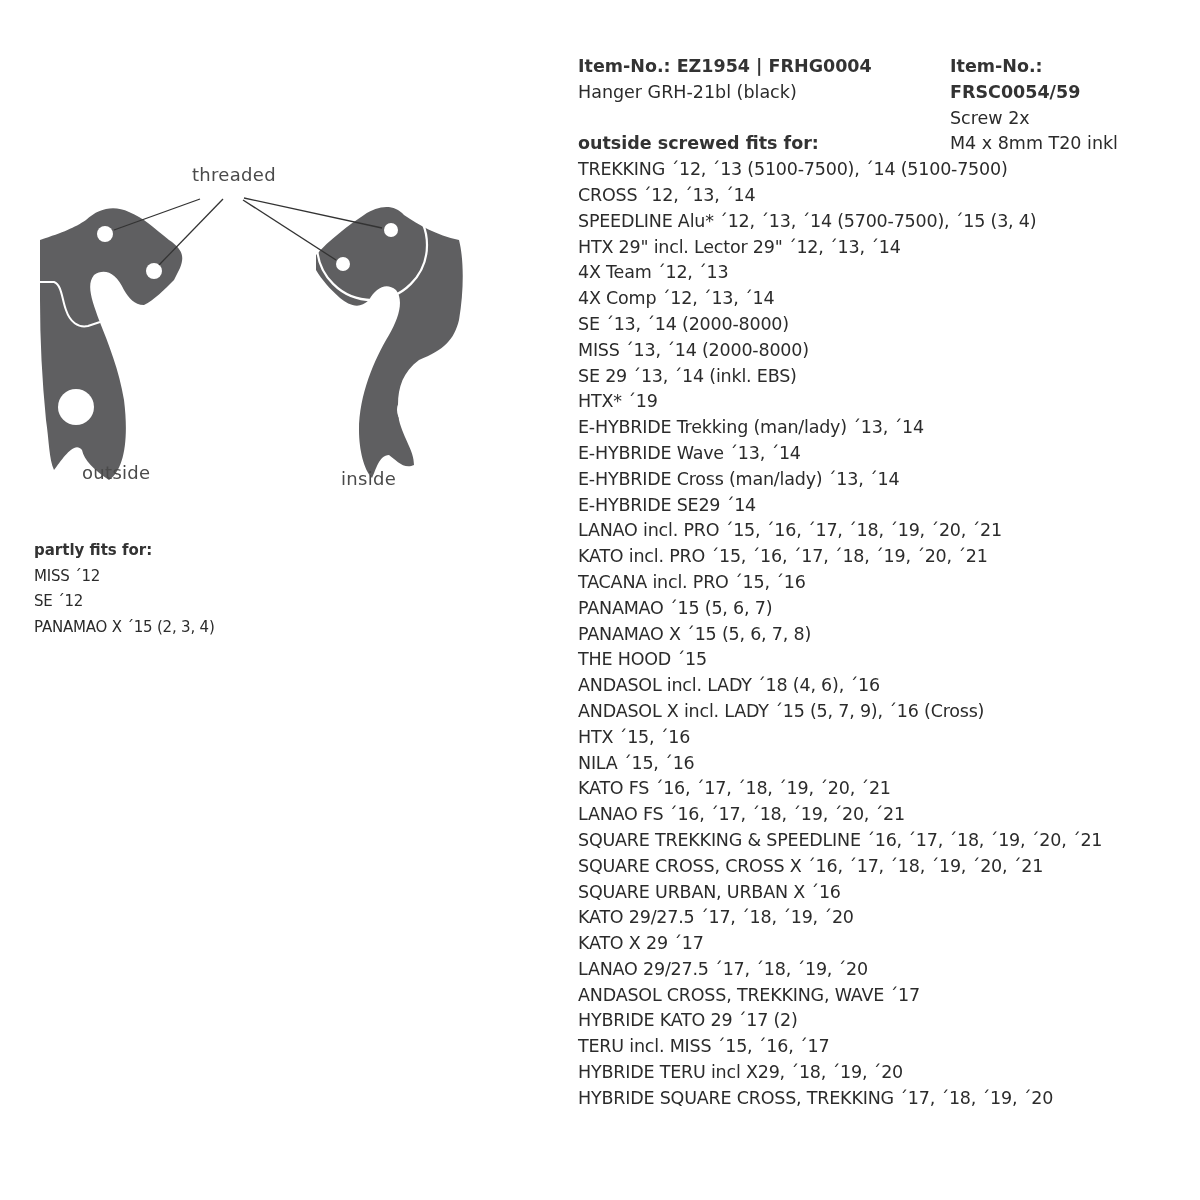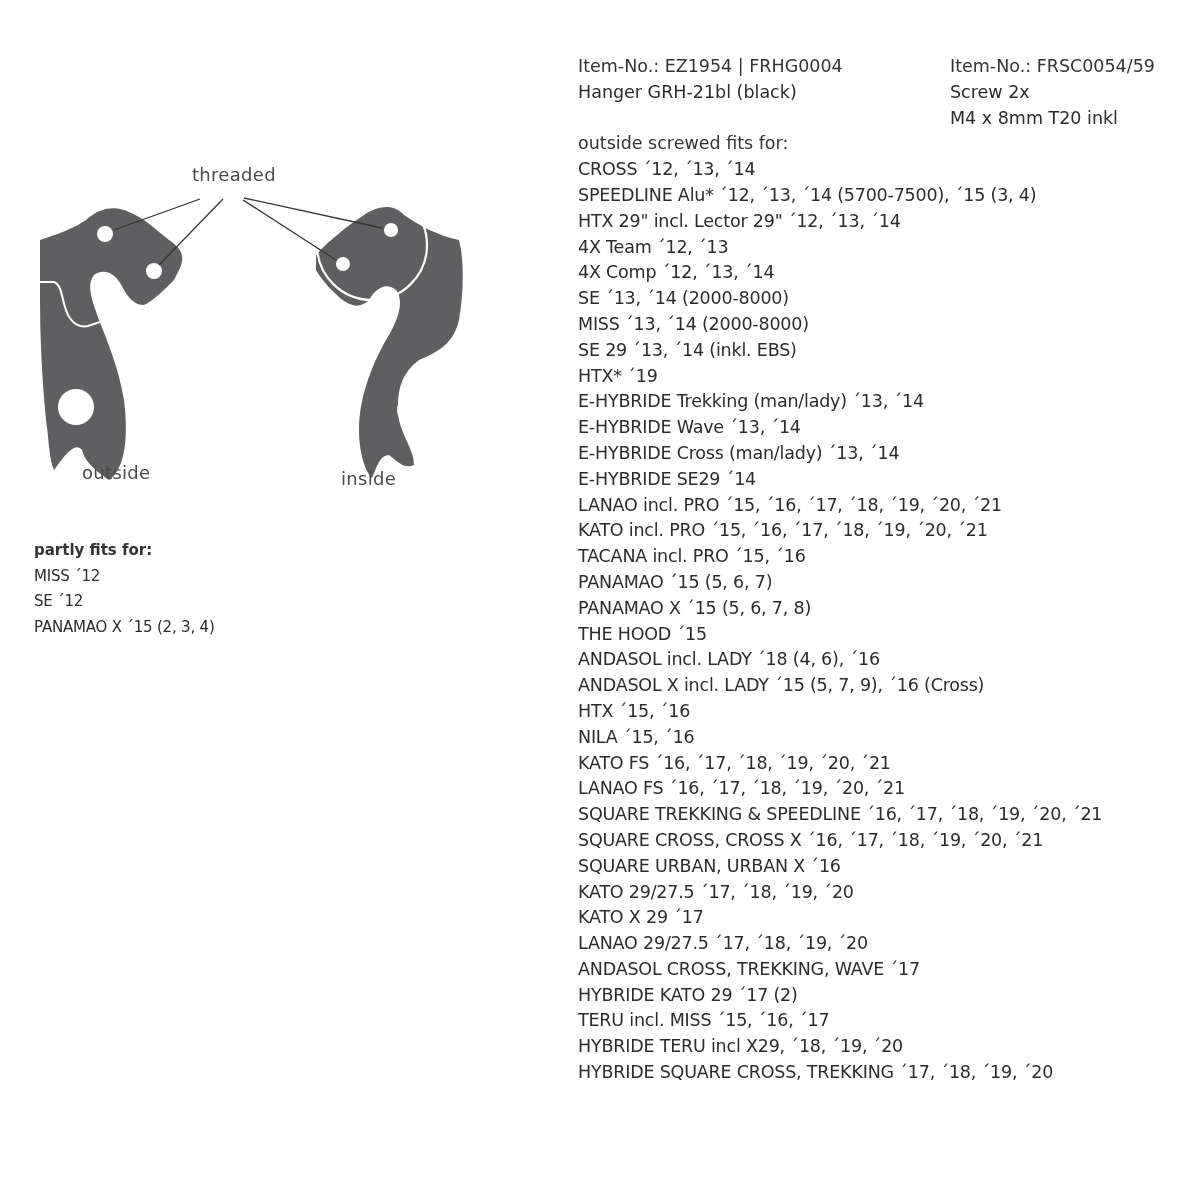--- a/index.html
+++ b/index.html
@@ -6,21 +6,21 @@
     body { width: 1200px; height: 1200px; position: relative; overflow: hidden;
            font-family: "DejaVu Sans", sans-serif; color: #2b2b2b; }
     .drawing { position: absolute; left: 4px; top: 150px; width: 480px; height: 360px; }
     .lbl { position: absolute; font-size: 18px; color: #4a4a4a; letter-spacing: 0.3px; }
     .partly { position: absolute; left: 34px; top: 538px; font-size: 15px; line-height: 25.5px; }
     .partly .hd { font-weight: bold; color: #333; }
     .right { position: absolute; left: 578px; top: 54px; width: 600px; font-size: 17.5px; line-height: 25.8px; }
     .hdrrow { position: relative; height: 77.4px; }
     .col1 { position: absolute; left: 0; top: 0; }
     .col2 { position: absolute; left: 372px; top: 0; }
-    .bold { font-weight: normal; color: #333; }
+    .bold { font-weight: bold; color: #333; }
     .line { white-space: nowrap; letter-spacing: -0.2px; }
     ul { list-style: none; margin: 0; padding: 0; }
   </style>
 </head>
 <body>
 
 <div class="drawing">
   <svg width="480" height="360" viewBox="0 150 480 360">
 
     <path fill="#5f5f61" d="M36,240 C60,232 70,228 82,220 C95,208 110,205 125,212 C140,218 150,228 165,240
@@ -68,20 +68,21 @@
       <div>Hanger GRH-21bl (black)</div>
     </div>
     <div class="col2">
       <div class="bold">Item-No.: FRSC0054/59</div>
       <div>Screw 2x</div>
       <div>M4 x 8mm T20 inkl</div>
     </div>
   </div>
   <div class="bold">outside screwed fits for:</div>
   <ul>
+    <li class="line">TREKKING ´12, ´13 (5100-7500), ´14 (5100-7500)</li>
     <li class="line">CROSS ´12, ´13, ´14</li>
     <li class="line">SPEEDLINE Alu* ´12, ´13, ´14 (5700-7500), ´15 (3, 4)</li>
     <li class="line">HTX 29" incl. Lector 29" ´12, ´13, ´14</li>
     <li class="line">4X Team ´12, ´13</li>
     <li class="line">4X Comp ´12, ´13, ´14</li>
     <li class="line">SE ´13, ´14 (2000-8000)</li>
     <li class="line">MISS ´13, ´14 (2000-8000)</li>
     <li class="line">SE 29 ´13, ´14 (inkl. EBS)</li>
     <li class="line">HTX* ´19</li>
     <li class="line">E-HYBRIDE Trekking (man/lady) ´13, ´14</li>

